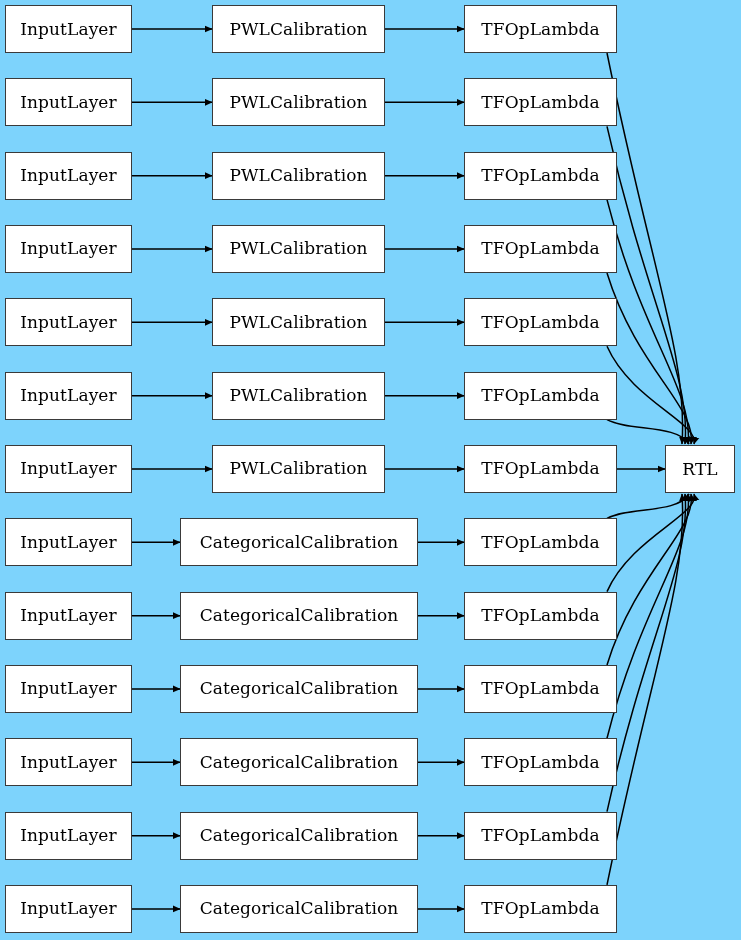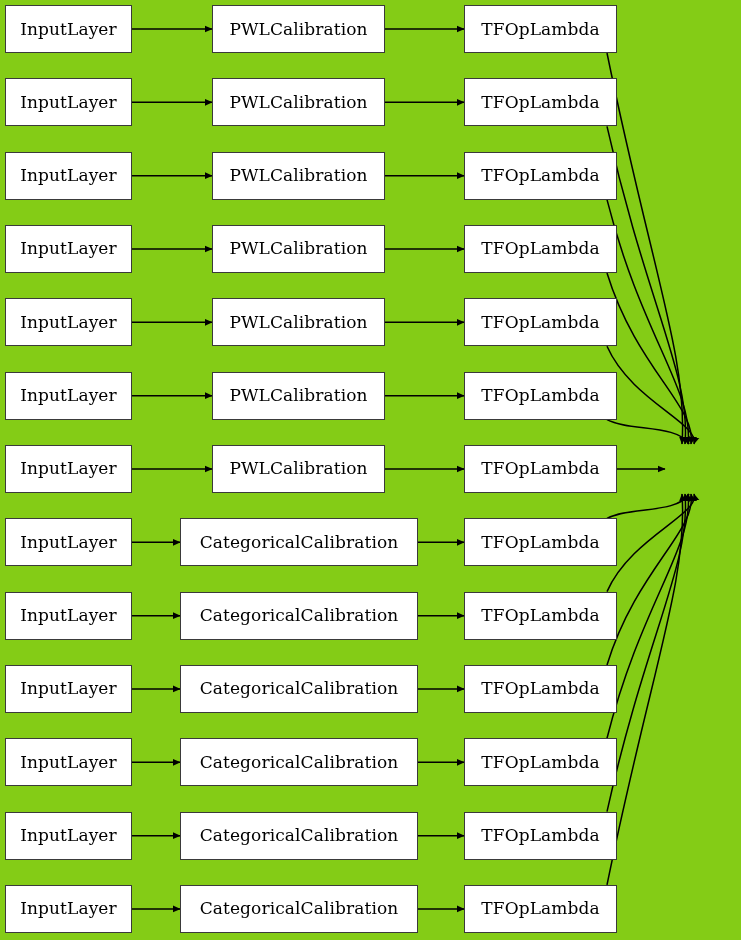--- a/index.html
+++ b/index.html
@@ -4,21 +4,21 @@
 <style>
   html, body {
     margin: 0;
     padding: 0;
     background: #ffffff;
   }
   #canvas {
     position: relative;
     width: 741px;
     height: 940px;
-    background: #84cc16;
+    background: #7dd3fc;
     overflow: hidden;
     font-family: "DejaVu Serif", "Liberation Serif", serif;
   }
   #edges {
     position: absolute;
     left: 0;
     top: 0;
     width: 741px;
     height: 940px;
     pointer-events: none;
@@ -209,14 +209,17 @@
         <span class="node-label">InputLayer</span>
       </div>
       <div class="node" style="left: 180px; top: 884.96px; width: 238px; height: 48px;">
         <span class="node-label">CategoricalCalibration</span>
       </div>
       <div class="node" style="left: 464px; top: 884.96px; width: 153px; height: 48px;">
         <span class="node-label">TFOpLambda</span>
       </div>
     </div>
 
+  <div class="node" id="rtl-node" style="left:665px; top:445px; width:70px; height:48px;">
+    <span class="node-label">RTL</span>
+  </div>
 
 </div>
 
 </body></html>

